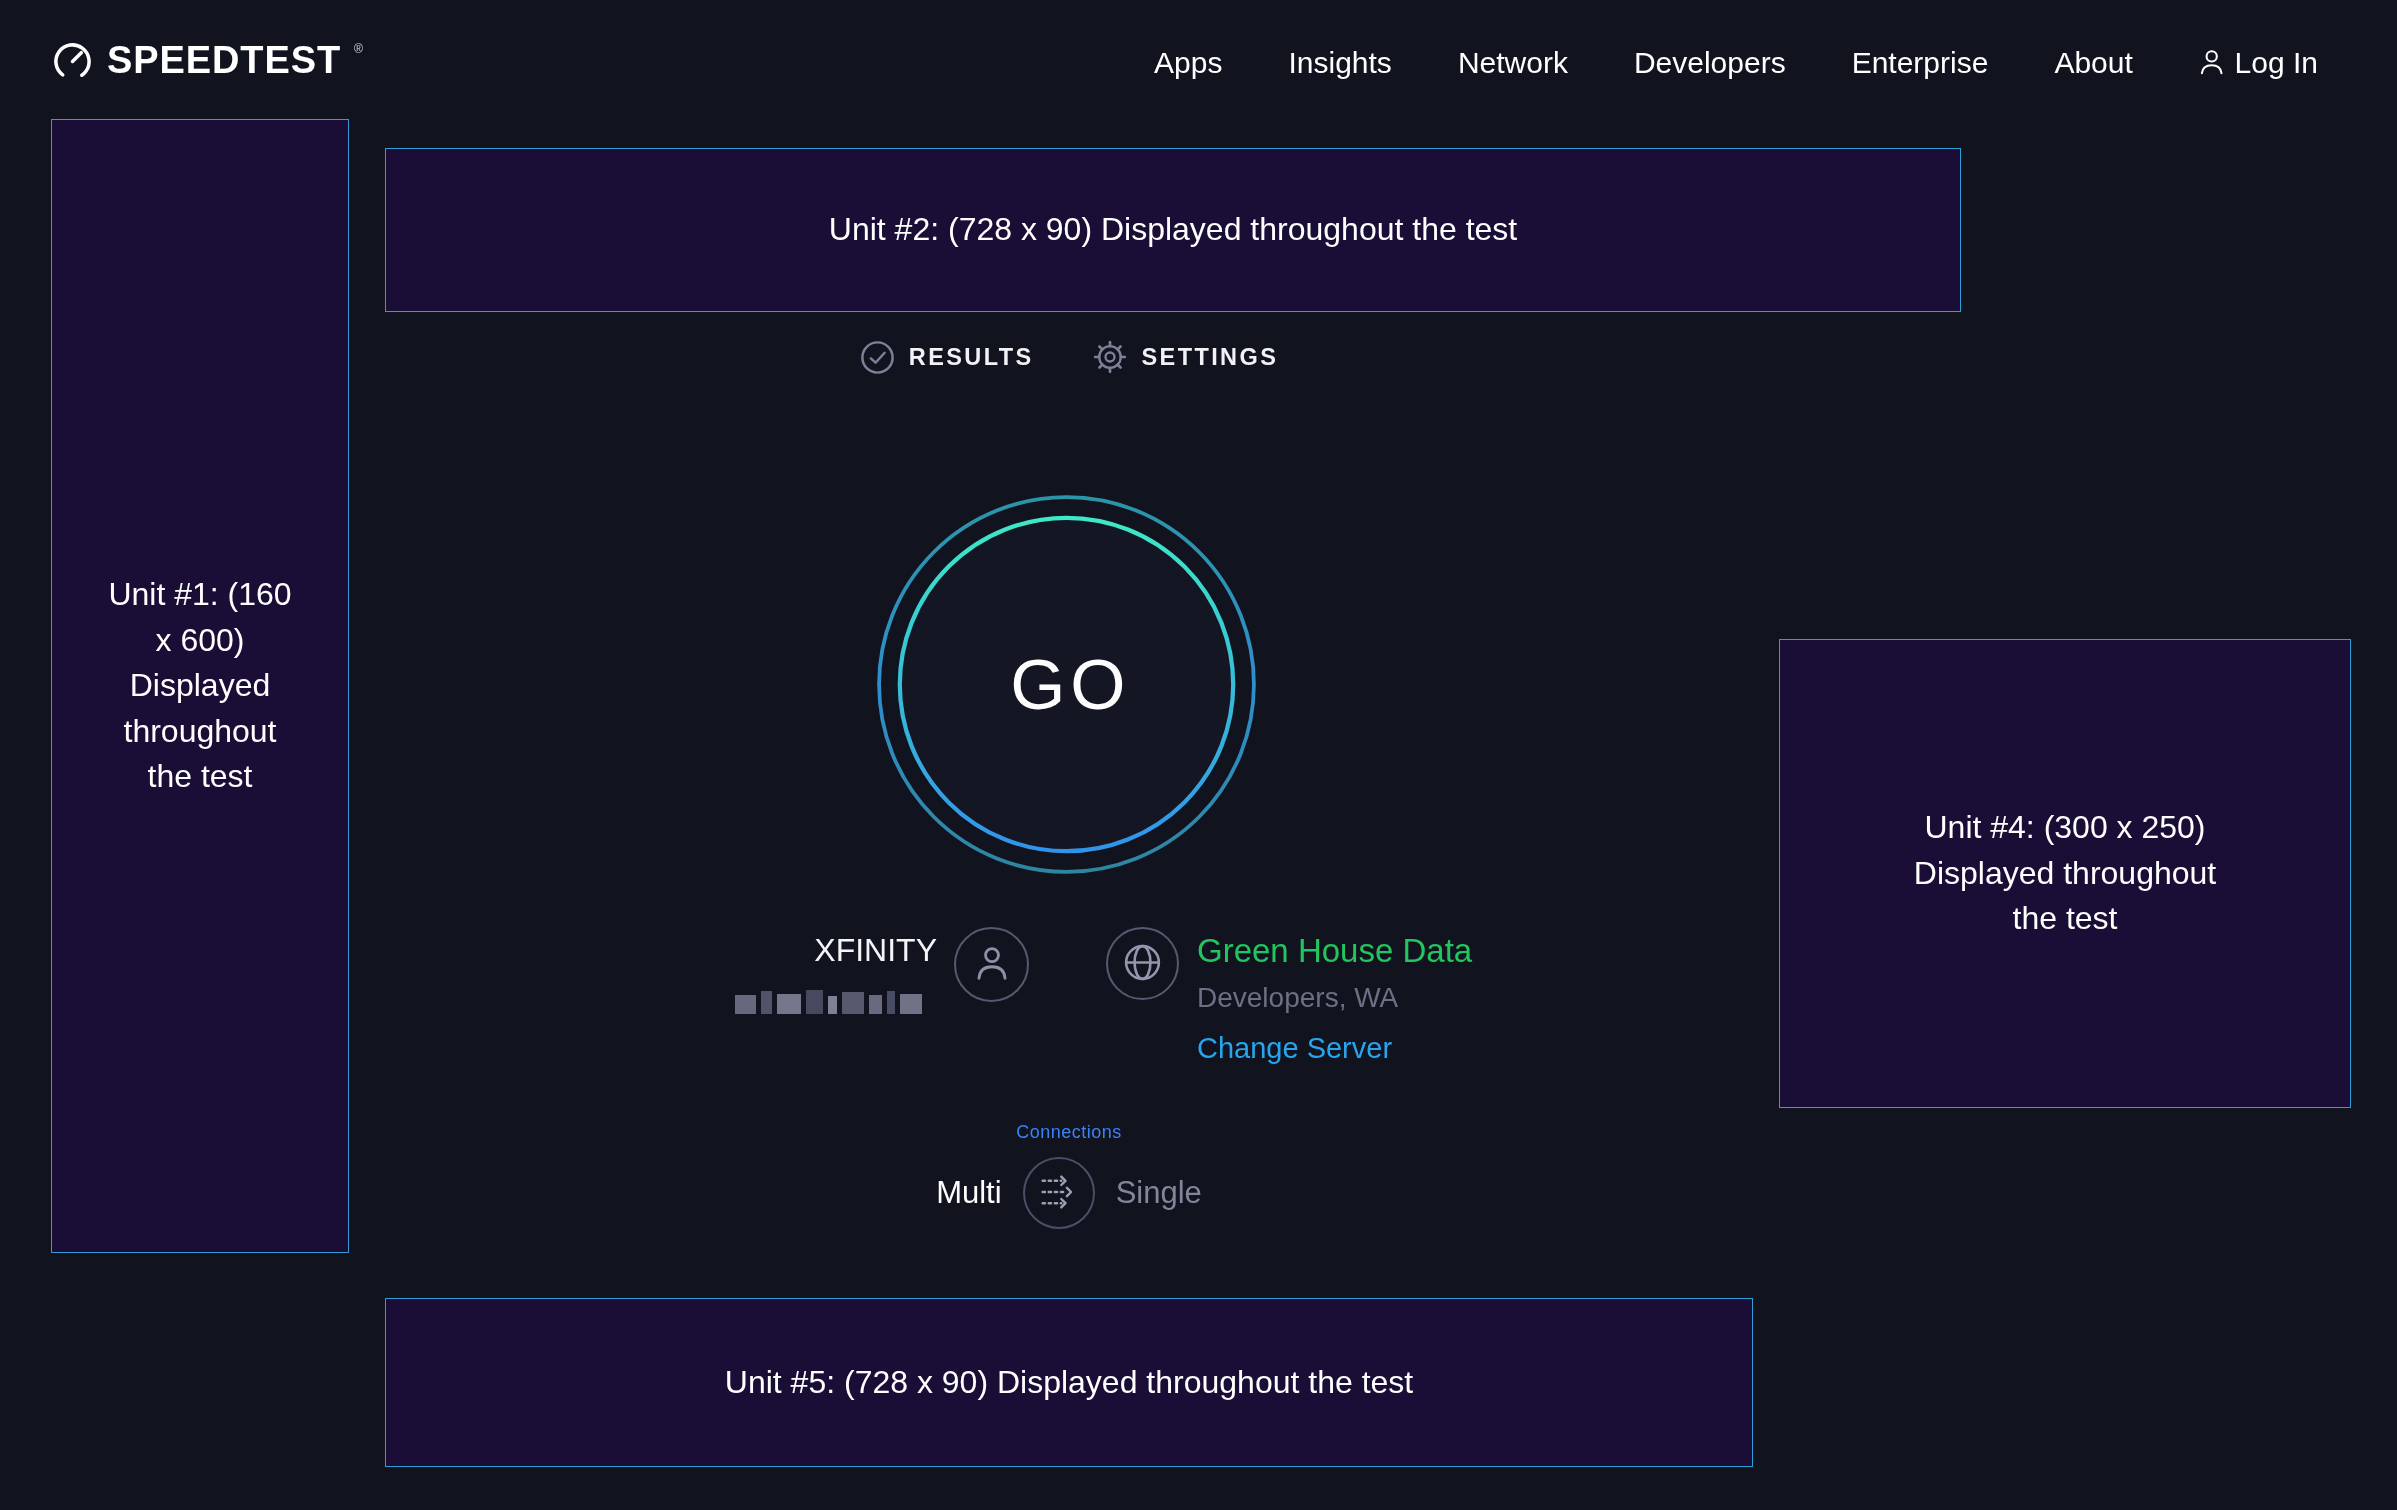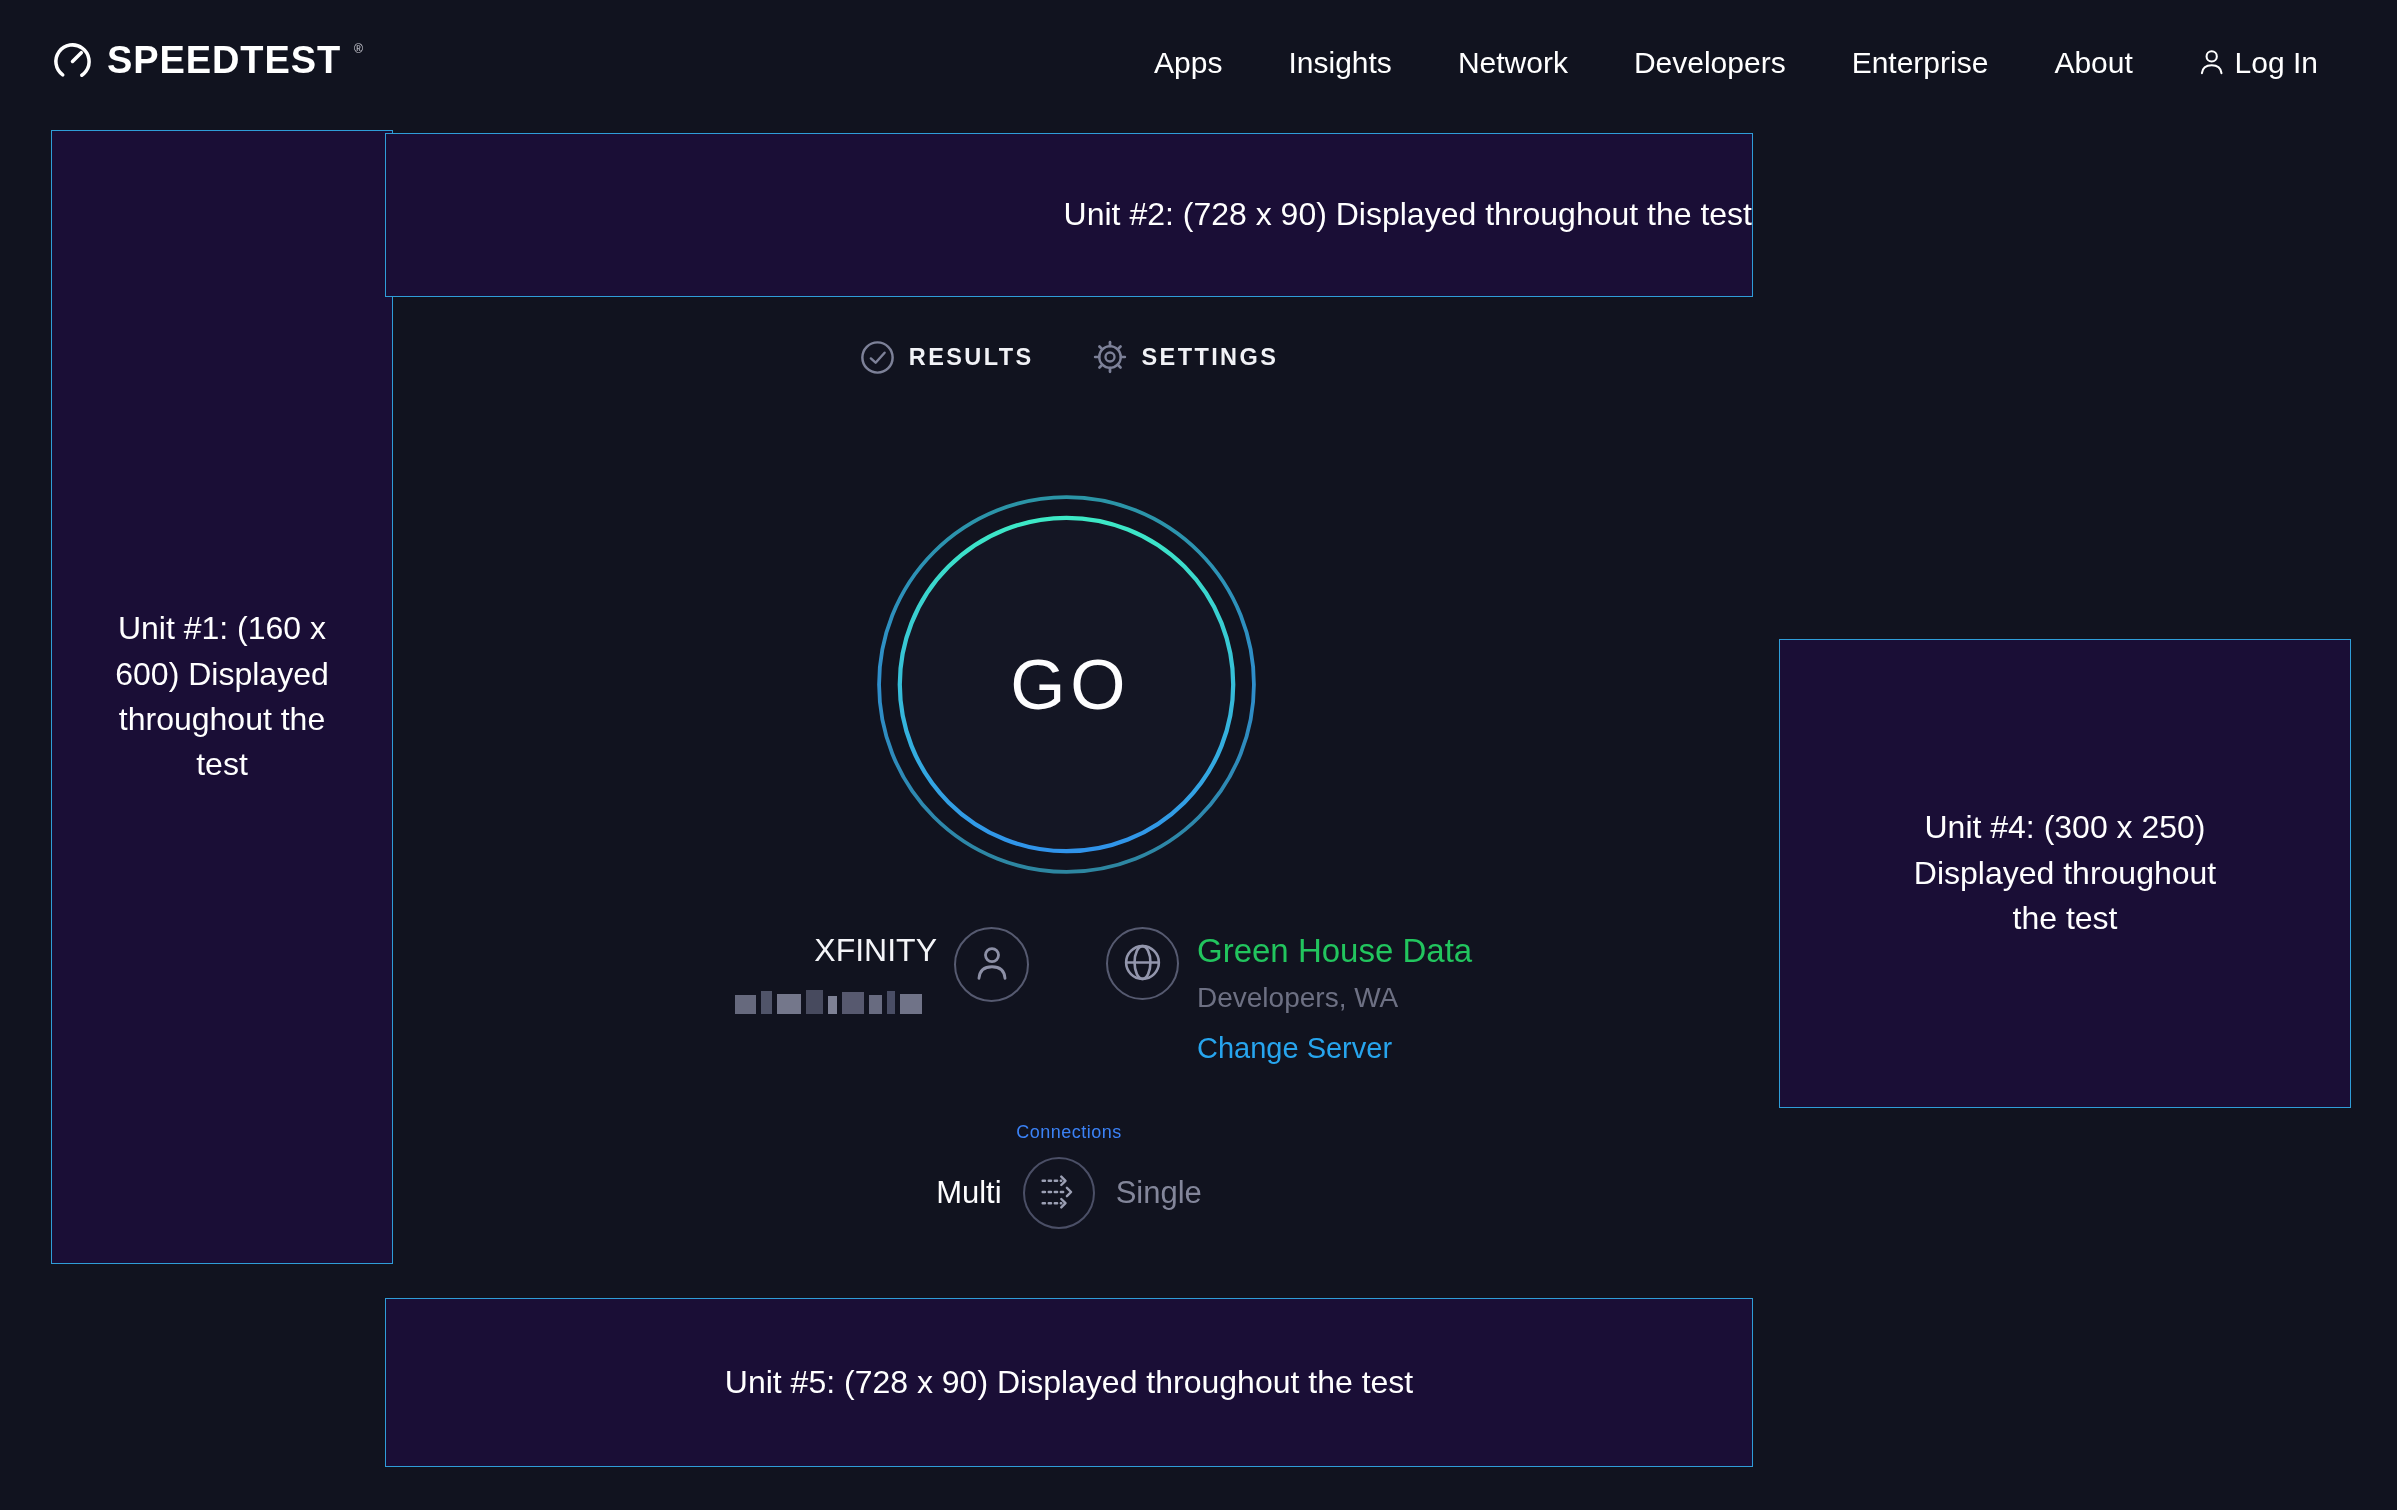--- a/index.html
+++ b/index.html
@@ -22,22 +22,22 @@
   .nav { display:flex; align-items:center; gap:66px; }
   .nav-item { font-size:30px; color:#fff; text-decoration:none; cursor:pointer; white-space:nowrap; }
   .login { display:flex; align-items:center; gap:10.4px; cursor:pointer; }
 
   
   .ad {
     position:absolute; background:#1a0e36; border:1.9px solid #2f9dd8;
     display:flex; align-items:center; justify-content:center; text-align:center;
     color:#ffffff; font-size:32px; line-height:1.42; cursor:pointer;
   }
-  .ad-1 { left:51px;  top:130px;  width:342px;  height:1134px; padding:11px 49px; }
-  .ad-2 { left:385px; top:133px;  width:1368px; height:164px;justify-content:flex-end; }
+  .ad-1 { left:51px;  top:119px;  width:298px;  height:1134px; padding:11px 49px; }
+  .ad-2 { left:385px; top:148px;  width:1576px; height:164px; }
   .ad-3 { left:1779px; top:130px; width:572px;  height:474px; }
   .ad-4 { left:1779px; top:639px; width:572px;  height:469px; }
   .ad-5 { left:385px; top:1298px; width:1368px; height:169px; }
   .ad-3 span, .ad-4 span { display:inline-block; max-width:334px; }
 
   
   .tabs {
     position:absolute; left:385px; top:339px; width:1368px;
     display:flex; justify-content:center; align-items:center; gap:58px;
   }

